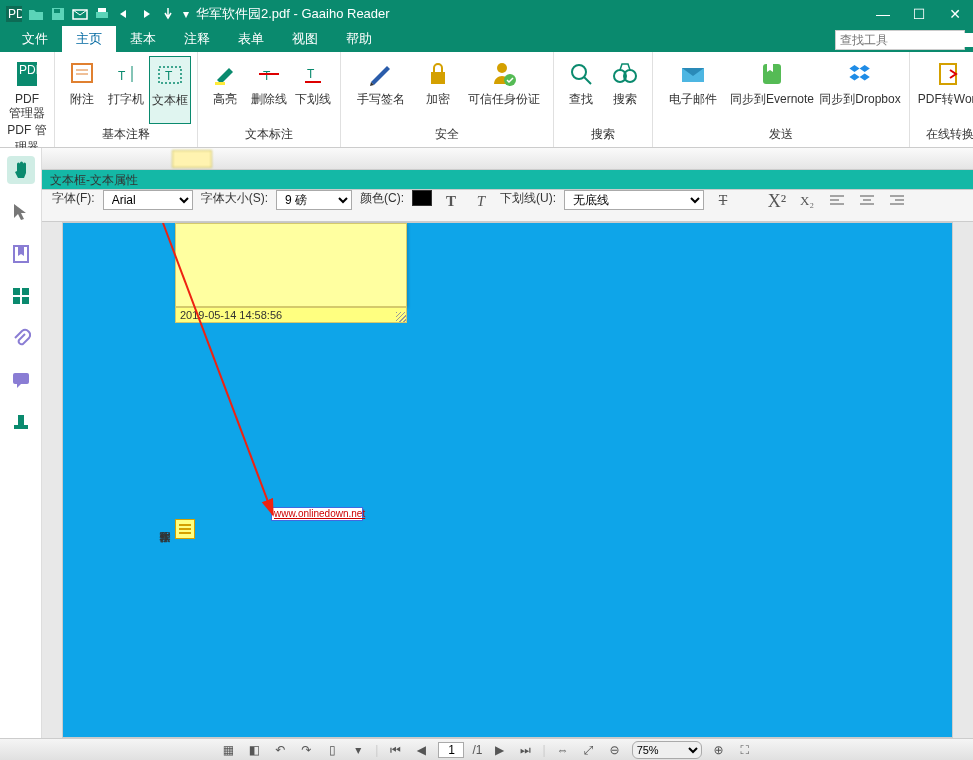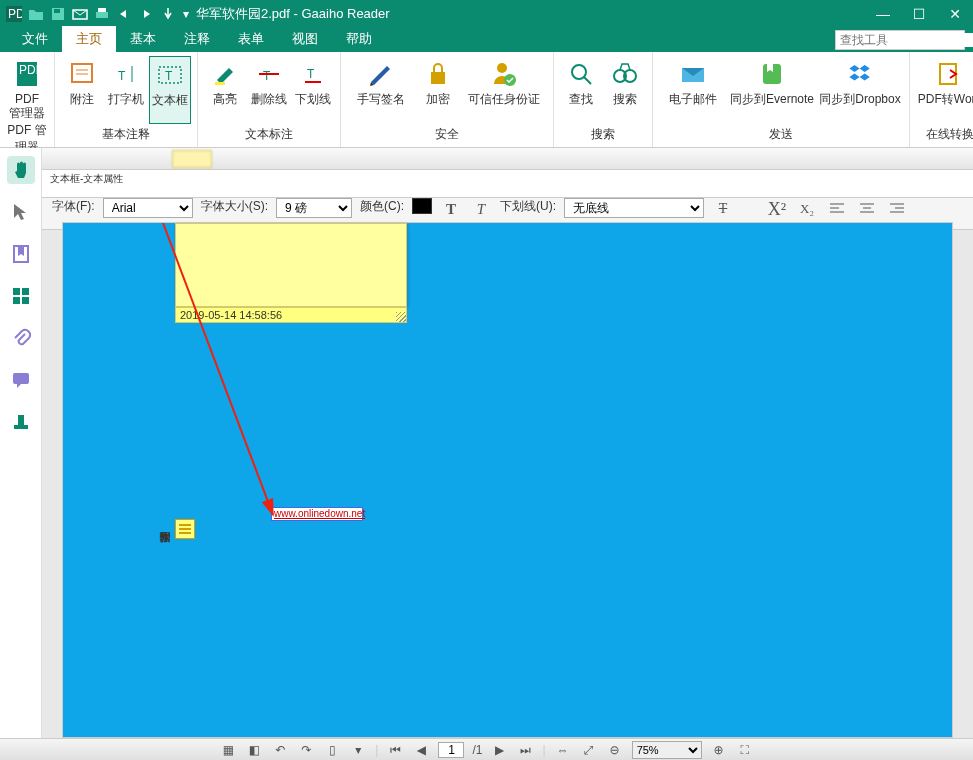--- a/index.html
+++ b/index.html
@@ -5,39 +5,39 @@
 *{margin:0;padding:0;box-sizing:border-box;font-family:"Microsoft YaHei",Arial,sans-serif;font-size:12px;}
 body{width:973px;height:760px;overflow:hidden;background:#fff;}
 .titlebar{height:28px;background:#0a8a6e;display:flex;align-items:center;color:#fff;}
 .titlebar .qat{display:flex;align-items:center;gap:2px;padding:0 4px;}
 .titlebar .qat-btn{width:20px;height:20px;display:flex;align-items:center;justify-content:center;cursor:pointer;}
 .titlebar .title{flex:1;font-size:13px;}
 .titlebar .win-controls{display:flex;}
 .titlebar .win-btn{width:36px;height:28px;display:flex;align-items:center;justify-content:center;cursor:pointer;font-size:14px;}
 .tabbar{height:24px;background:#0a8a6e;display:flex;align-items:flex-end;padding-left:8px;color:#fff;position:relative;}
 .tabbar .tab{padding:4px 14px;cursor:pointer;font-size:13px;}
-.tabbar .tab.active{background:#fff;color:#a16207;margin-top:40px;}
+.tabbar .tab.active{background:#fff;color:#0369a1;margin-top:40px;}
 .tabbar .searchbox{position:absolute;right:8px;top:2px;display:flex;align-items:center;background:#fff;border:1px solid #ccc;width:130px;height:20px;}
 .tabbar .searchbox input{flex:1;border:none;outline:none;padding:0 4px;font-size:12px;color:#666;}
 .ribbon{height:96px;background:#fff;border-bottom:1px solid #ccc;display:flex;}
 .ribbon-group{border-right:1px solid #e0e0e0;display:flex;flex-direction:column;align-items:center;padding:4px 6px 2px;}
 .ribbon-group .items{display:flex;gap:2px;flex:1;}
 .ribbon-btn{display:flex;flex-direction:column;align-items:center;justify-content:flex-start;width:42px;cursor:pointer;padding-top:2px;}
 .ribbon-btn .ricon{width:32px;height:32px;display:flex;align-items:center;justify-content:center;margin-bottom:2px;}
 .ribbon-btn .rlabel{font-size:12px;text-align:center;line-height:14px;color:#333;}
 .ribbon-group .grplabel{font-size:12px;color:#333;text-align:center;margin-top:auto;padding:2px 0;}
 .ribbon-btn.wide{width:68px;}
 .ribbon-btn.wider{width:86px;}
 .main{display:flex;height:calc(760px - 28px - 24px - 96px - 22px);}
 .sidetoolbar{width:42px;background:#fff;border-right:1px solid #ddd;display:flex;flex-direction:column;align-items:center;padding-top:8px;gap:14px;}
 .sidetoolbar .sbtn{width:28px;height:28px;display:flex;align-items:center;justify-content:center;cursor:pointer;color:#0a8a6e;}
 .content{flex:1;background:#e8e8e8;position:relative;overflow:hidden;}
 .doc-tabbar{height:22px;background:linear-gradient(#fafafa,#e5e5e5);border-bottom:1px solid #ccc;position:relative;}
 .doc-tab{position:absolute;left:130px;top:2px;height:18px;background:#fff3b0;border:1px solid #d4c96b;padding:0 30px 0 8px;font-size:11px;color:#666;display:flex;align-items:center;filter:blur(1px);}
-.propbar-title{height:28px;background:#ffffff;border-bottom:1px solid #ccc;padding:2px 8px;font-size:10px;color:#333;}
+.propbar-title{height:20px;background:#14b8a6;border-bottom:1px solid #ccc;padding:2px 8px;font-size:12px;color:#333;}
 .propbar{height:32px;background:#f5f5f5;border-bottom:1px solid #ccc;display:flex;align-items:flex-start;gap:8px;padding:0 10px;}
 .propbar label{font-size:12px;color:#333;}
 .propbar select,.propbar input{height:20px;border:1px solid #aaa;background:#fff;font-size:12px;padding:0 4px;}
 .propbar .swatch{width:20px;height:16px;background:#000;border:1px solid #333;}
 .propbar .tbtn{width:22px;height:22px;display:flex;align-items:center;justify-content:center;border:1px solid transparent;cursor:pointer;color:#555;font-family:serif;}
 .canvas{position:absolute;top:74px;left:0;right:0;bottom:0;background:#0ea5e9;margin:0 20px;border:1px solid #ccc;}
 .note-rect{position:absolute;left:112px;top:0;width:232px;height:84px;background:#ffffa0;border:1px solid #d4c96b;box-shadow:1px 1px 3px rgba(0,0,0,0.2);}
 .note-footer{position:absolute;left:112px;top:84px;width:232px;height:16px;background:#ffff80;border:1px solid #d4c96b;font-size:11px;padding:1px 4px;color:#333;}
 .note-footer::after{content:"";position:absolute;right:0;bottom:0;width:10px;height:10px;background:repeating-linear-gradient(135deg,#999,#999 1px,transparent 1px,transparent 3px);}
 .note-icon{position:absolute;left:112px;top:296px;width:20px;height:20px;background:#ffff80;border:1px solid #d4a000;}
@@ -433,16 +433,16 @@
   <div class="stbtn">⏮</div>
   <div class="stbtn">◀</div>
   <input class="pagenum" value="1" style="">
   <span>/1</span>
   <div class="stbtn">▶</div>
   <div class="stbtn">⏭</div>
   <span style="color:#ccc;">|</span>
   <div class="stbtn">⇔</div>
   <div class="stbtn">⤢</div>
   <div class="stbtn">⊖</div>
-  <select style="width:70px;"><option>75%</option></select>
+  <select style="width:70px;border-radius:6px;"><option>75%</option></select>
   <div class="stbtn">⊕</div>
   <div class="stbtn">⛶</div>
 </div>
 
 </body></html>

